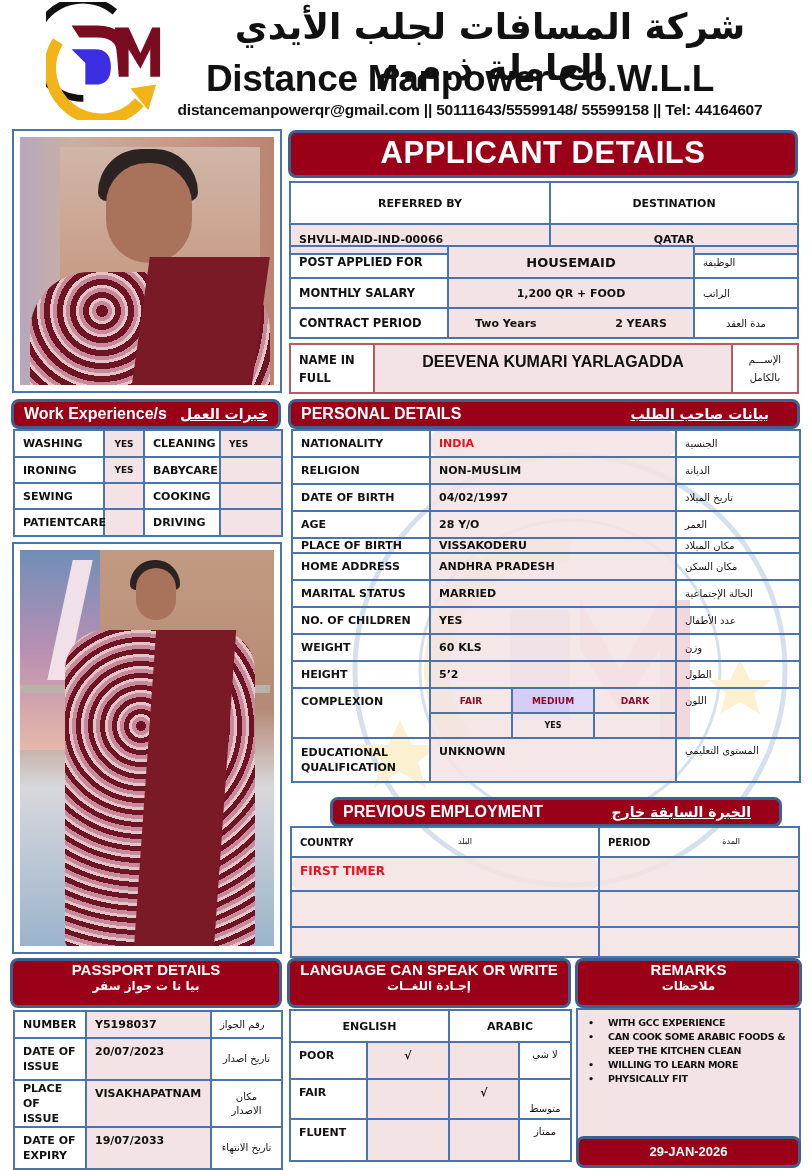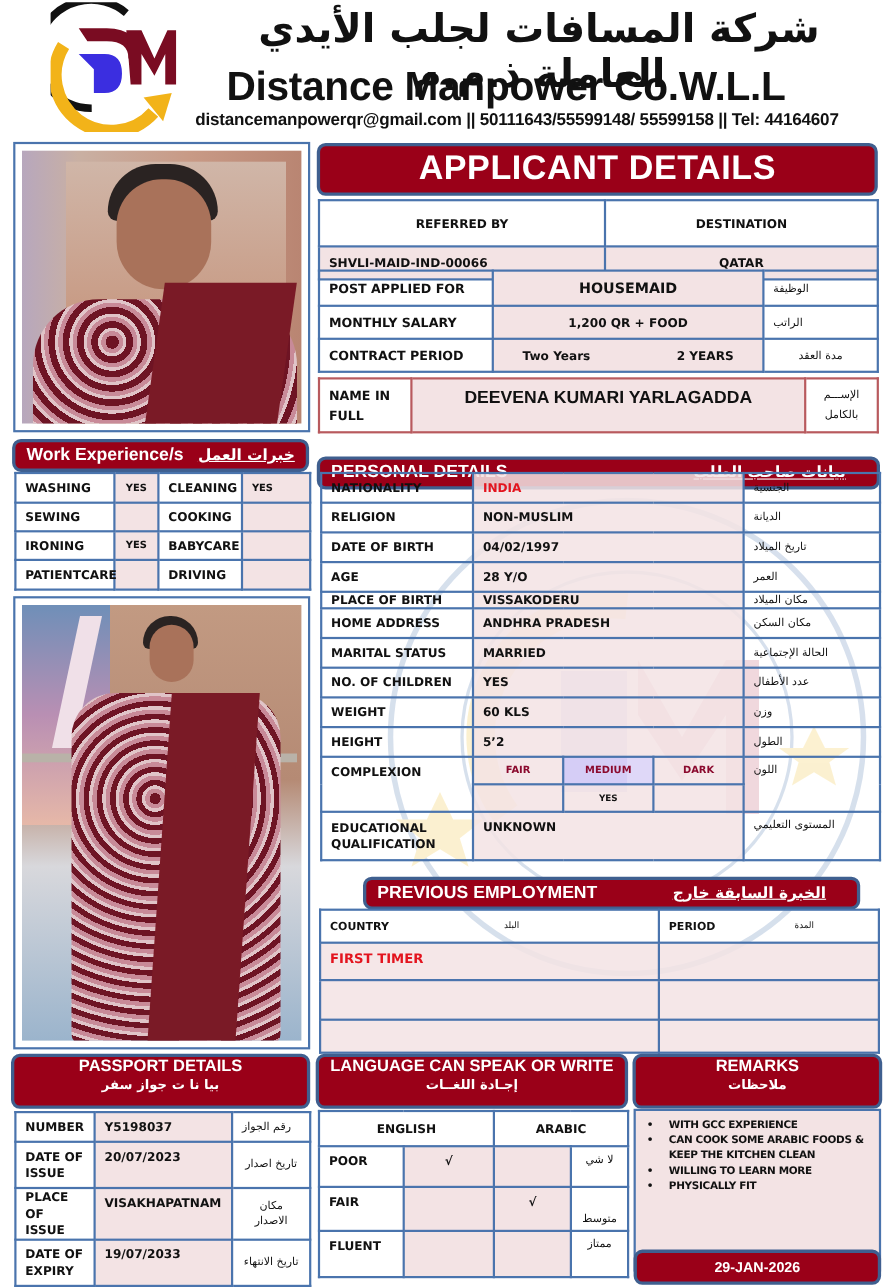--- a/index.html
+++ b/index.html
@@ -23,21 +23,21 @@
   .band-stack .ar { font-family: "DejaVu Sans", sans-serif; font-size: 12px; display: block; direction: rtl; }
 
   
   table { border-collapse: collapse; position: absolute; table-layout: fixed; }
   td { border: 2px solid #4a74ad; font-family: "DejaVu Sans", sans-serif; font-weight: bold; font-size: 11px; padding: 0 8px; vertical-align: middle; color: #111; }
   td.pink { background: #f3e3e4; }
   td.pinkw { background: rgba(243, 227, 228, 0.85); }
   td.c { text-align: center; }
   td.ar { font-size: 10px; direction: rtl; text-align: right; font-weight: normal; }
   td.top { vertical-align: top; padding-top: 6px; }
-  .red { color: #e3141e; }
+  .red { color: #e3141e; border-radius: 11px; }
   .maroon { color: #8b0a2e; }
 
   .photo { border: 2px solid #4a74ad; background: #fff; padding: 6px; }
   .photo-inner { width: 100%; height: 100%; position: relative; overflow: hidden; }
 
   
   .watermark { left: 340px; top: 440px; width: 460px; height: 460px; opacity: 0.22; pointer-events: none; }
 
   .remarks-body { left: 576px; top: 1008px; width: 225px; height: 148px; background: #f3e3e4; border: 2px solid #4a74ad; padding: 6px 6px 0 8px; font-family: "DejaVu Sans", sans-serif; font-weight: bold; font-size: 9.5px; line-height: 14px; letter-spacing: -0.3px; }
   .remarks-body ul { list-style: none; }
@@ -154,29 +154,29 @@
       <col style="width:62px">
     </colgroup>
   <tbody>
       <tr style="height:27px">
     <td>WASHING</td>
     <td class="pink c" style="font-size:9px">YES</td>
     <td>CLEANING</td>
     <td class="pink" style="font-size:9px">YES</td>
   </tr>
   <tr style="height:26px">
+    <td>IRONING</td>
+    <td class="pink c" style="font-size:9px">YES</td>
+    <td>BABYCARE</td>
+    <td class="pink" style="font-size:9px"></td>
+  </tr>
+  <tr style="height:26px">
     <td>SEWING</td>
     <td class="pink c" style="font-size:9px"></td>
     <td>COOKING</td>
-    <td class="pink" style="font-size:9px"></td>
-  </tr>
-  <tr style="height:26px">
-    <td>IRONING</td>
-    <td class="pink c" style="font-size:9px">YES</td>
-    <td>BABYCARE</td>
     <td class="pink" style="font-size:9px"></td>
   </tr>
   <tr style="height:27px">
     <td>PATIENTCARE</td>
     <td class="pink c" style="font-size:9px"></td>
     <td>DRIVING</td>
     <td class="pink" style="font-size:9px"></td>
   </tr>
 </tbody>
   </table>
@@ -186,21 +186,21 @@
     <div style="position:absolute;left:0;top:0;width:80px;height:200px;background:linear-gradient(180deg,#6f8fb8,#b98fb3 50%,#e6b8a8);"></div>
     <div style="position:absolute;left:40px;top:10px;width:20px;height:120px;background:#f0e0e8;transform:skewX(-12deg);"></div>
     <div style="position:absolute;left:0;top:135px;width:250px;height:8px;background:#b9b2a8;"></div>
     <div style="position:absolute;left:110px;top:10px;width:50px;height:30px;border-radius:26px 26px 6px 6px;background:#2a2322;"></div>
     <div style="position:absolute;left:116px;top:18px;width:40px;height:52px;border-radius:20px;background:#a9725a;"></div>
     <div style="position:absolute;left:45px;top:80px;width:190px;height:320px;border-radius:40px 40px 10px 10px;background:repeating-radial-gradient(circle at 40% 30%,#6e1424 0 5px,#c88a98 5px 9px,#e0c4c8 9px 12px);"></div>
     <div style="position:absolute;left:125px;top:80px;width:80px;height:320px;background:#7a1a26;transform:skewX(-4deg);"></div>
   </div>
 </div>
 
-<div class="abs band band-mid" style="left:288px;top:399px;width:512px;margin-top:16px;">
+<div class="abs band band-mid" style="left:288px;top:399px;width:512px;">
   <span>PERSONAL DETAILS</span>
   <span class="ar" style="padding-right:18px">بيانات صاحب الطلب</span>
 </div>
 <table style="left:291px;top:429px;width:508px;">
   <colgroup>
       <col style="width:138px">
       <col style="width:82px">
       <col style="width:82px">
       <col style="width:82px">
       <col style="width:124px">

